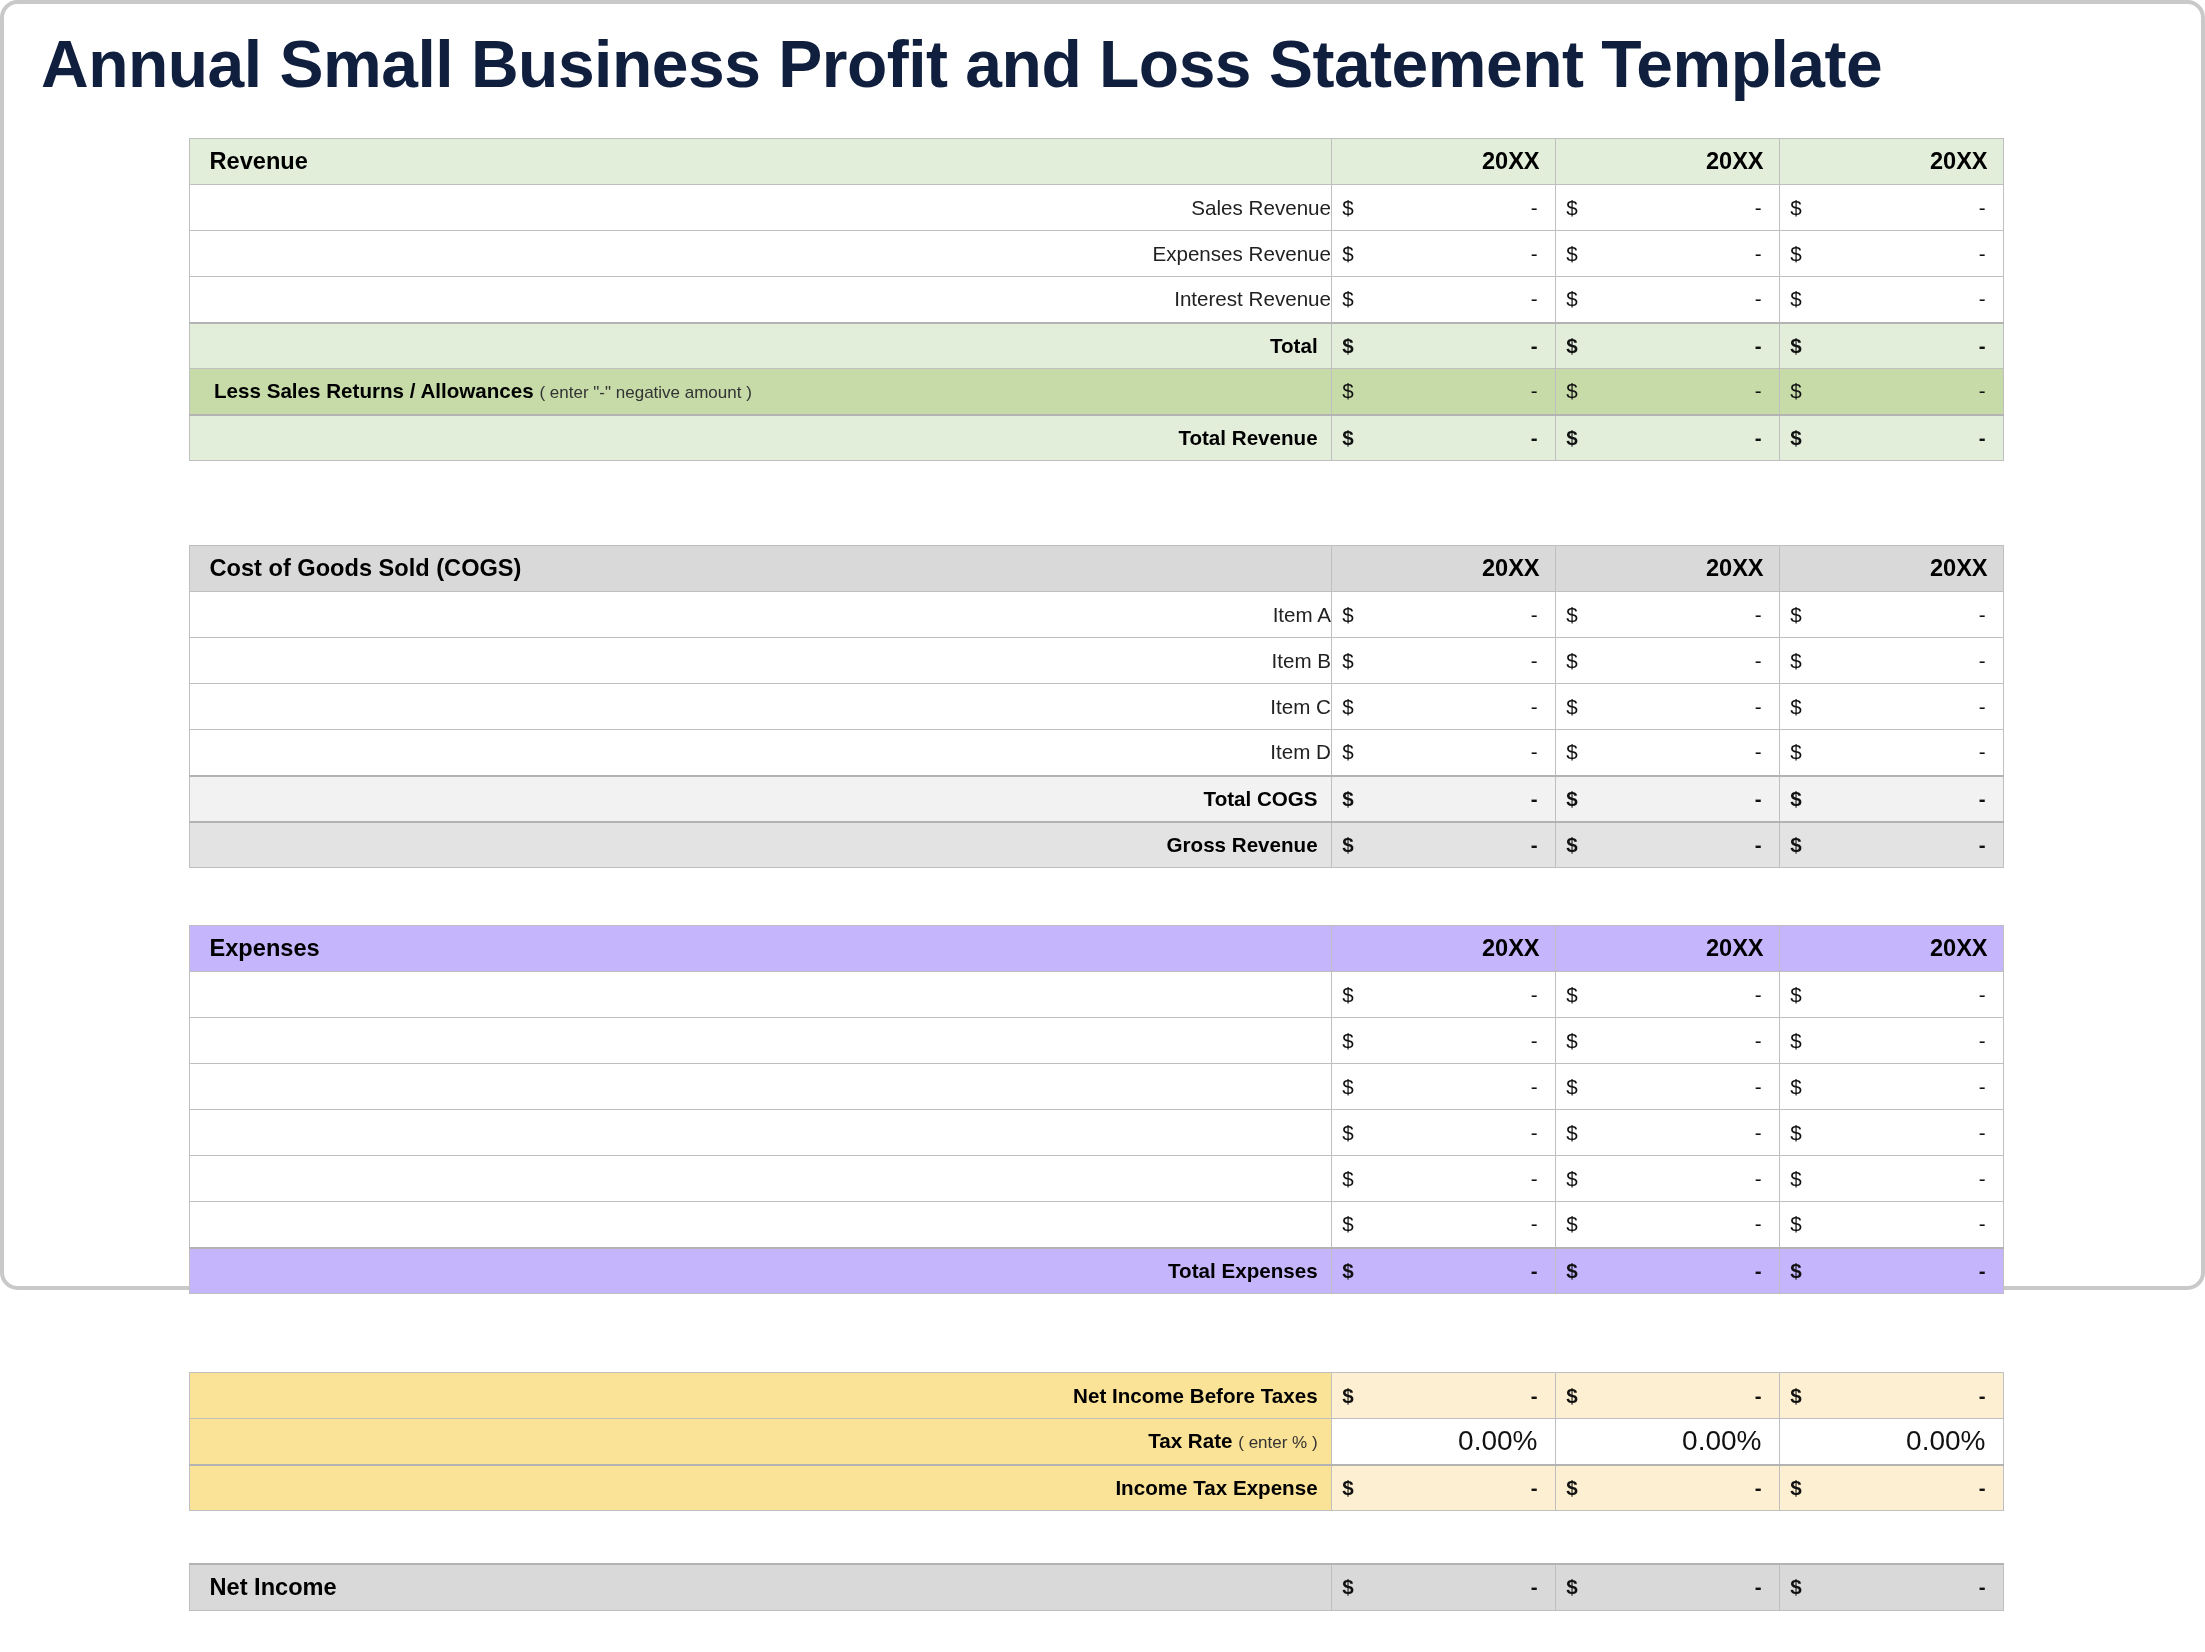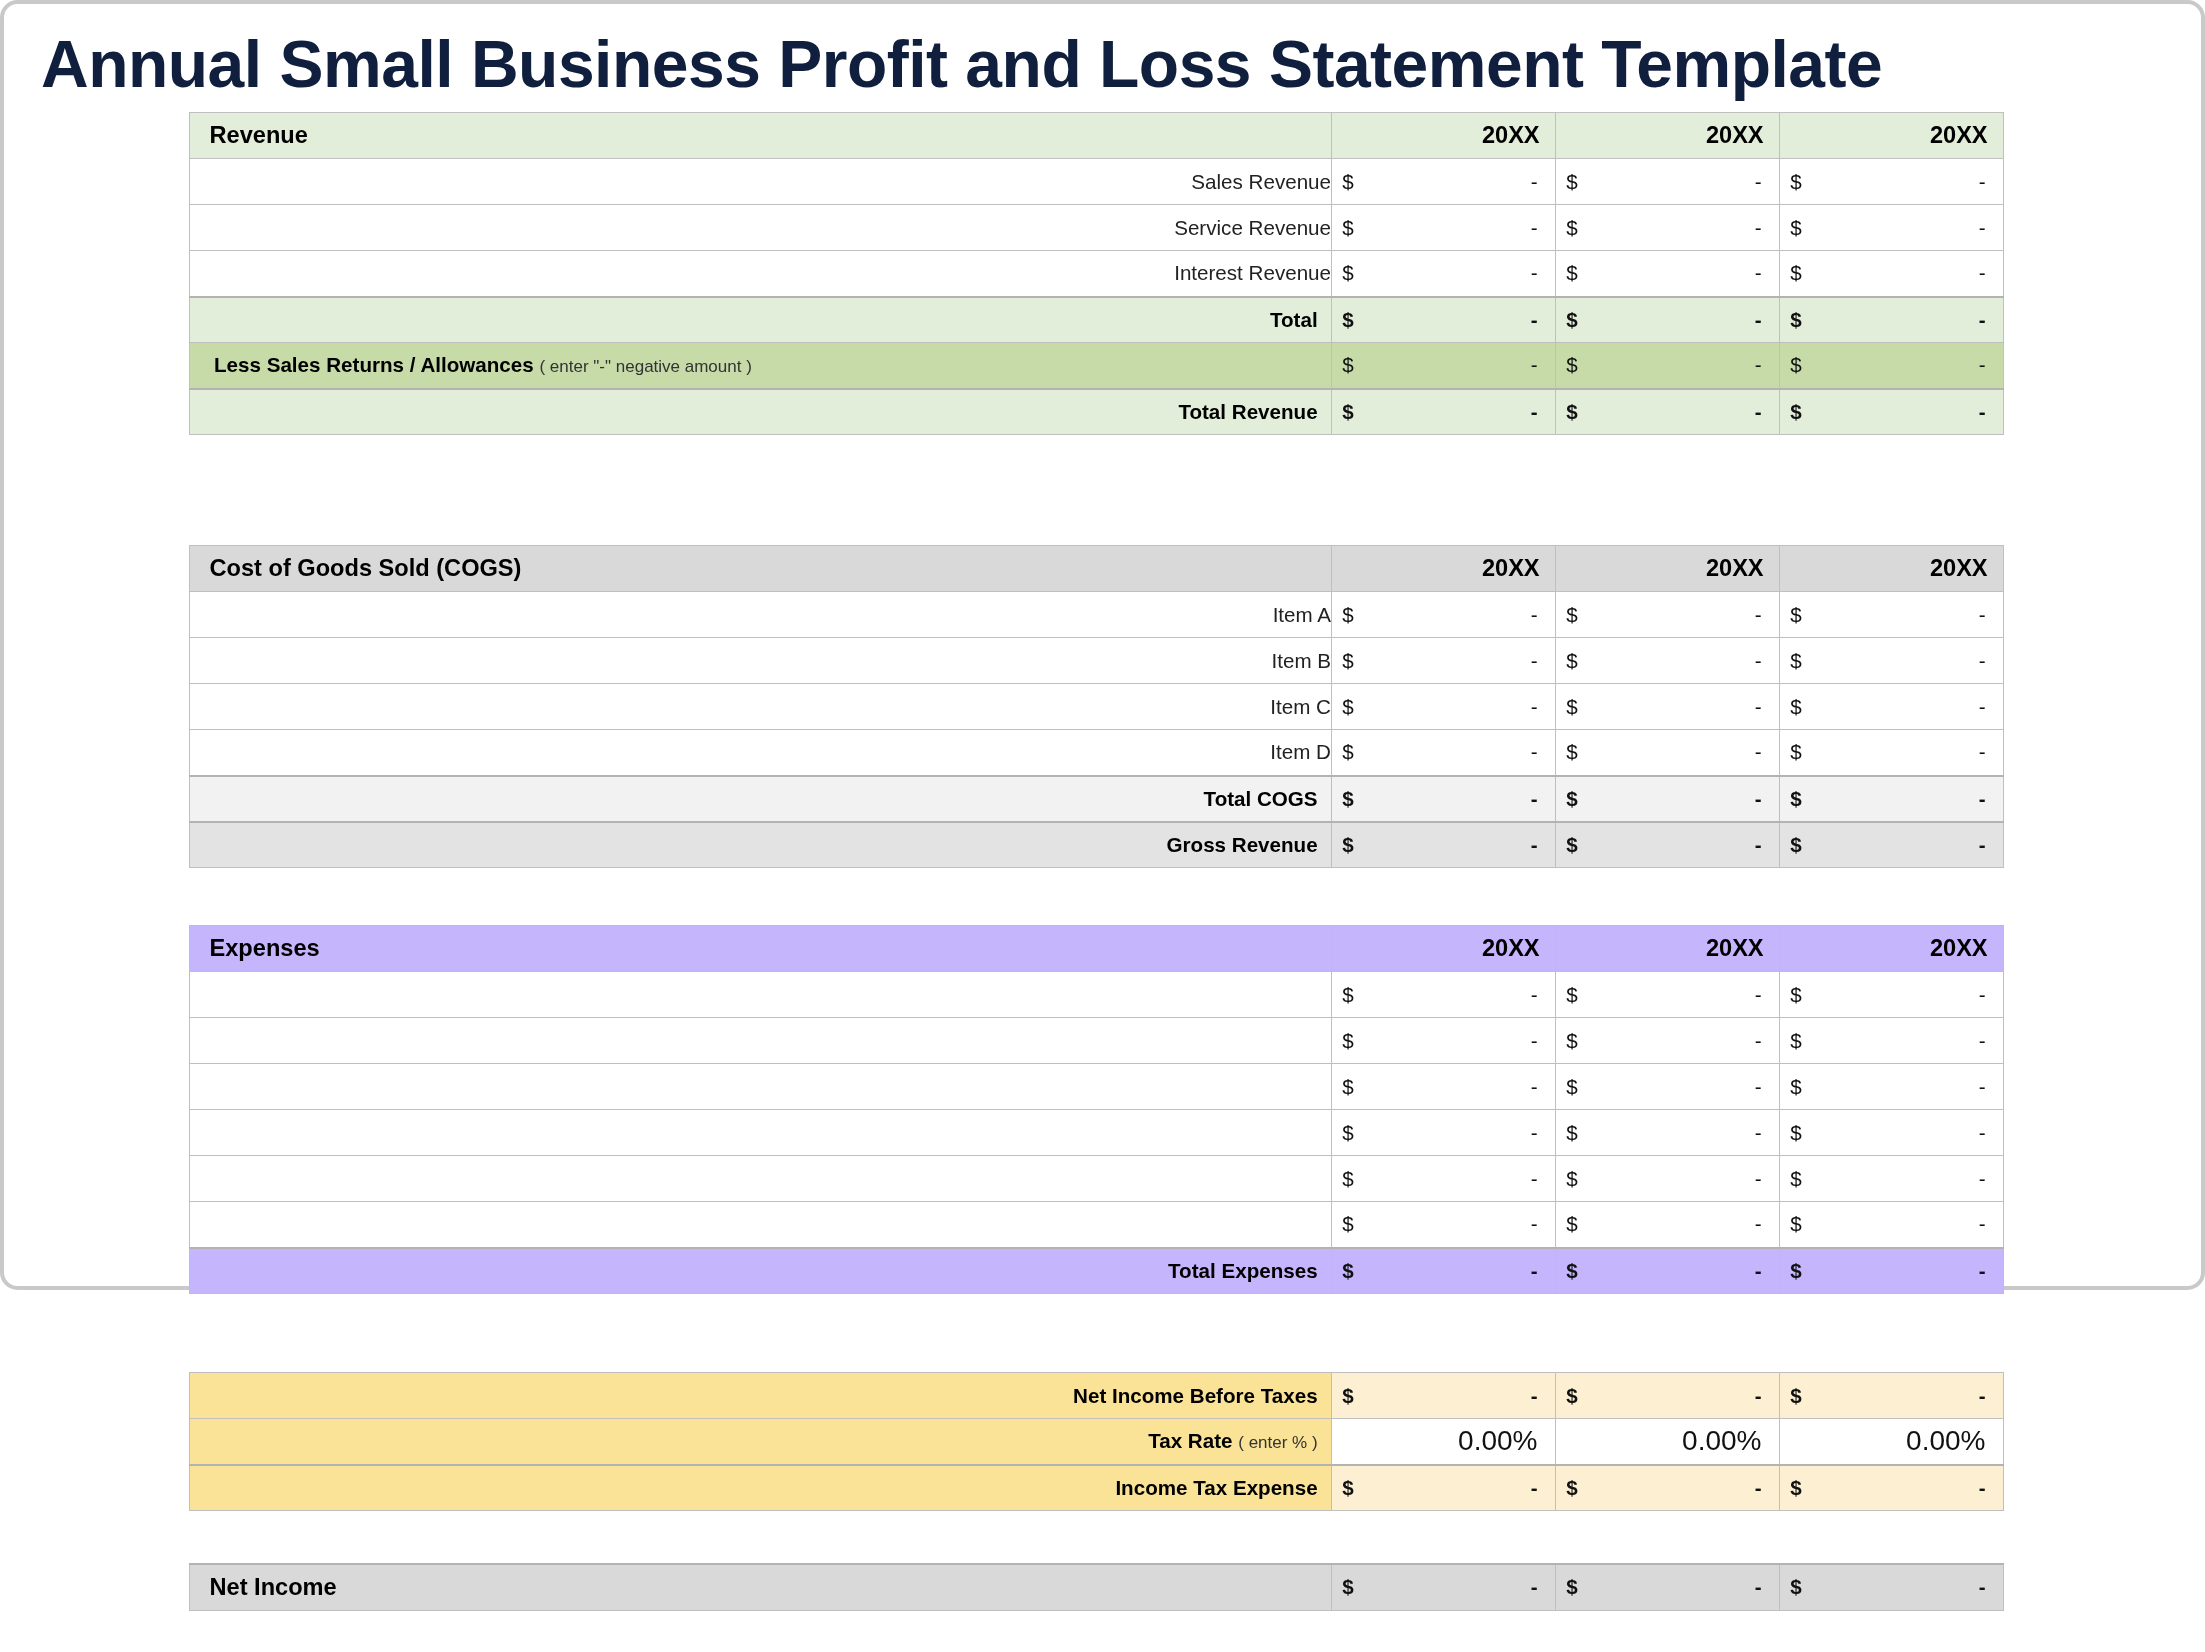--- a/index.html
+++ b/index.html
@@ -128,21 +128,21 @@
 
   .thickTop { border-top: 2.6px solid #b3b3b3 !important; }
 </style>
 </head>
 <body>
 
 <div id="page">
 
   <div id="title">Annual Small Business Profit and Loss Statement Template</div>
 
-  <table class="block" style="top:108px;">
+  <table class="block" style="top:134px;">
     <colgroup>
         <col class="c-label">
         <col class="c-val">
         <col class="c-val">
         <col class="c-val">
       </colgroup>
     <tbody>
       <tr>
         <td class="g-head">
           <div class="lbl-sec">Revenue</div>
@@ -177,21 +177,21 @@
         <td class="white">
             <div class="money">
               <span class="sym">$</span>
               <span class="amt">-</span>
             </div>
           </td>
       </tr>
 
       <tr>
         <td class="white">
-          <div class="lbl-item">Service Revenue</div>
+          <div class="lbl-item">Expenses Revenue</div>
         </td>
         <td class="white">
             <div class="money">
               <span class="sym">$</span>
               <span class="amt">-</span>
             </div>
           </td>
         <td class="white">
             <div class="money">
               <span class="sym">$</span>

